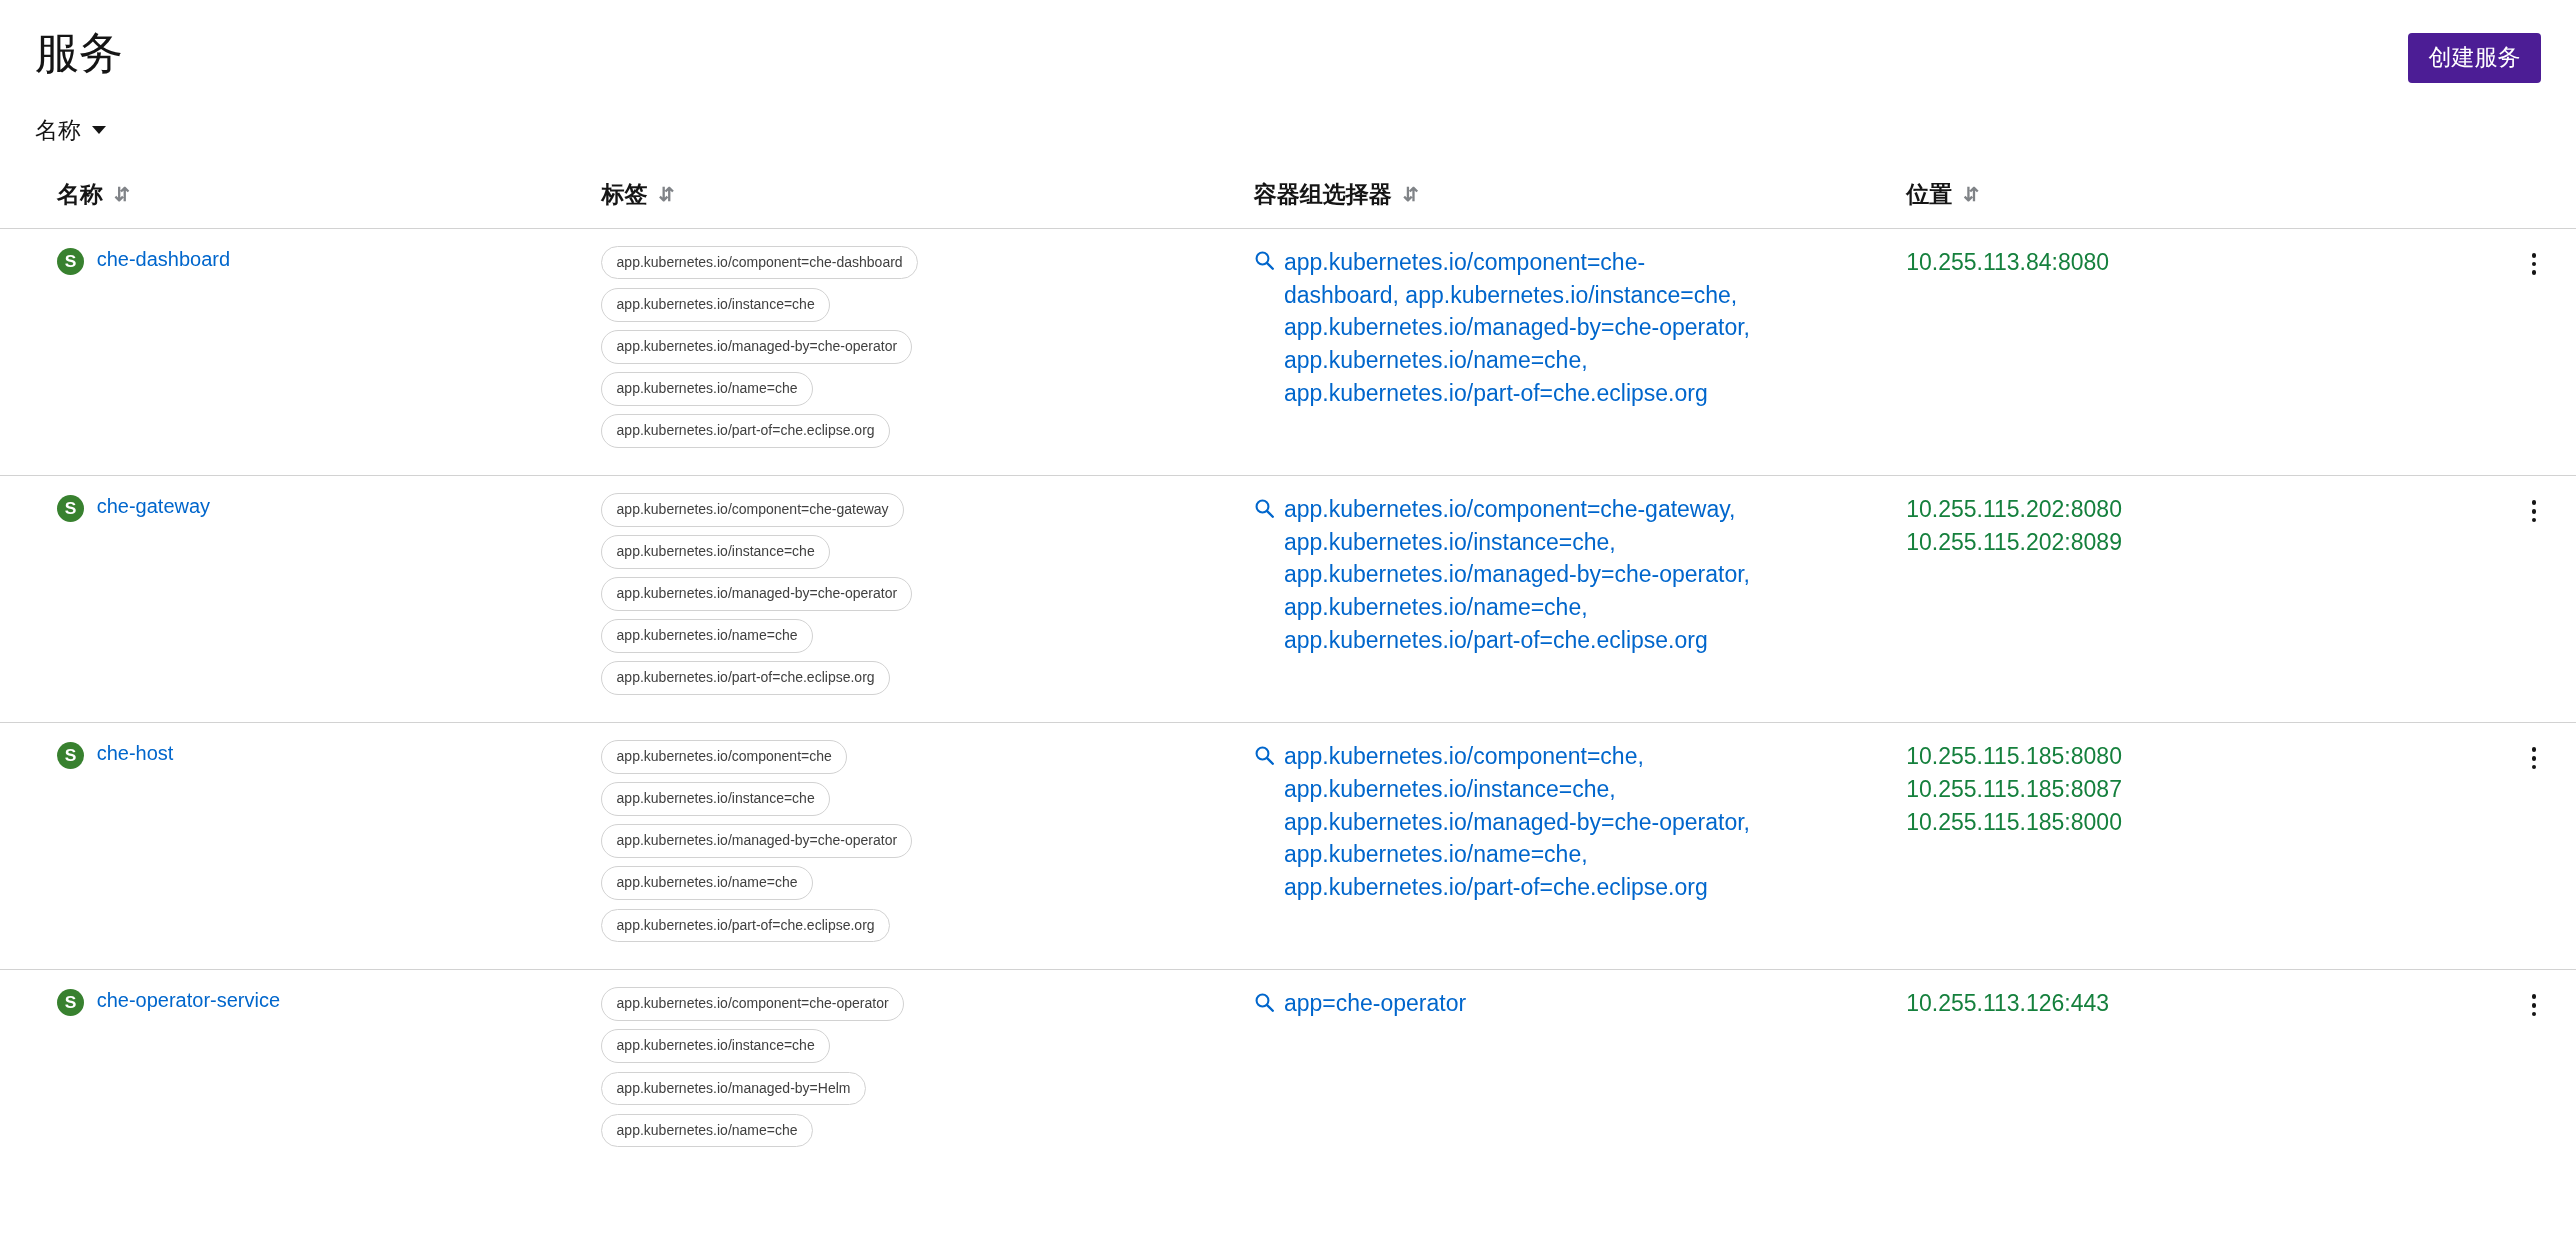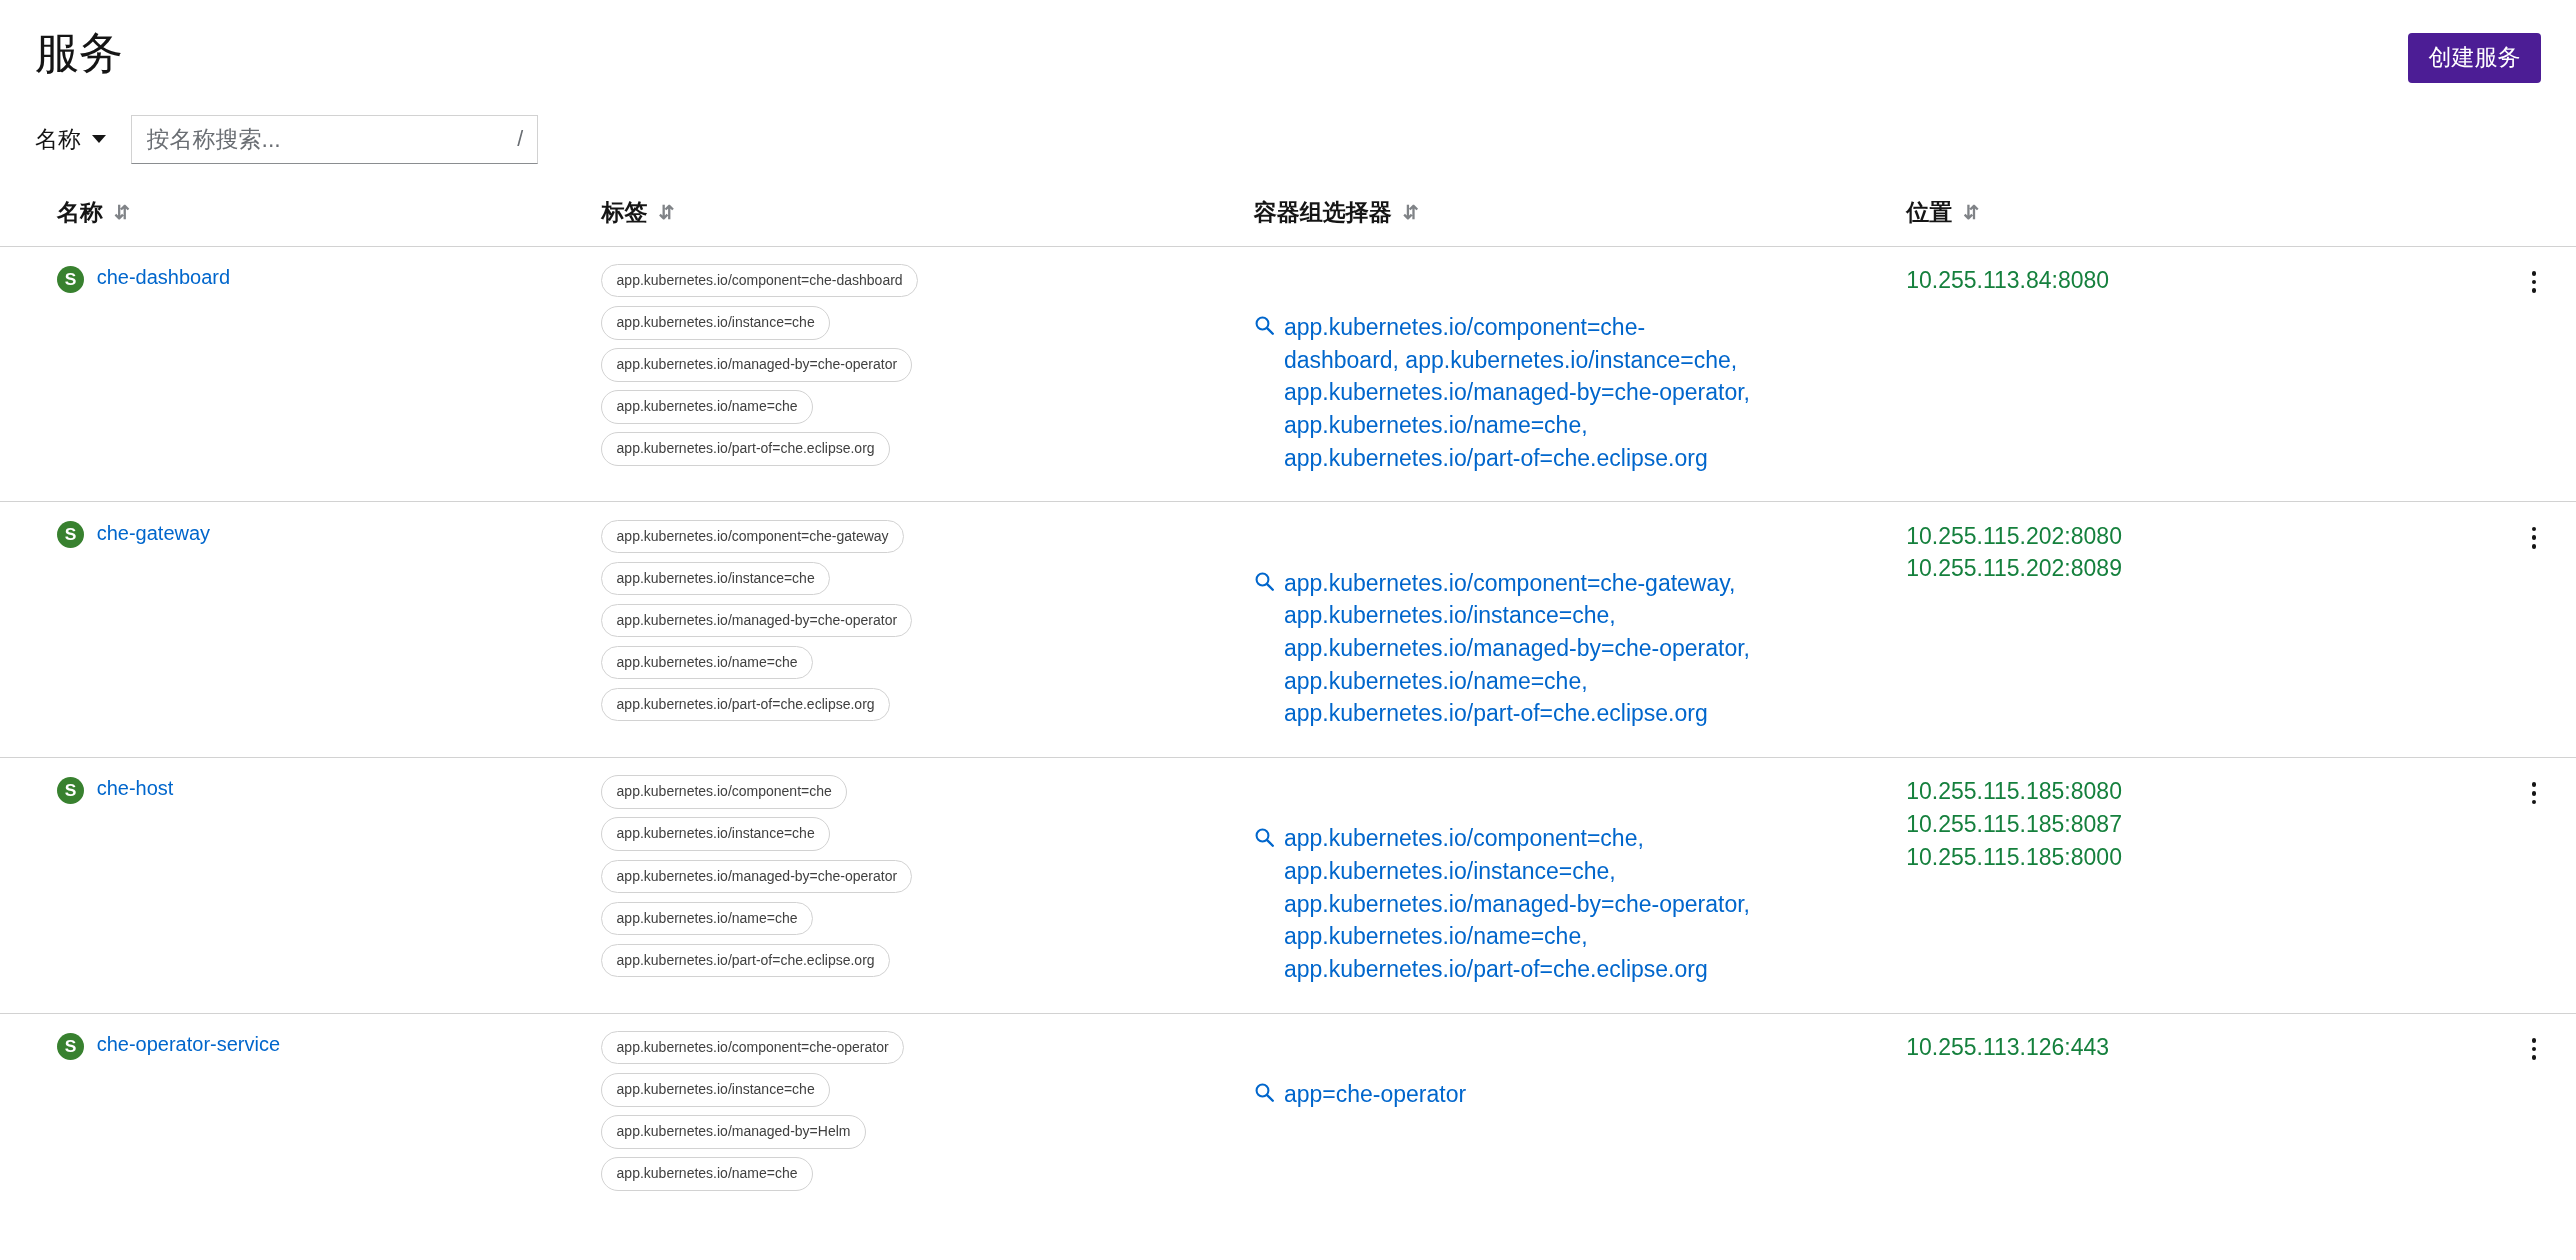--- a/index.html
+++ b/index.html
@@ -187,21 +187,20 @@
     line-height: 1.1;
     padding: 8px 14.2px;
     white-space: nowrap;
   }
 
   
   .selector-cell {
     display: flex;
     align-items: flex-start;
     gap: 9.5px;
-    margin-top: 47px;
   }
   .search-glyph {
     flex: 0 0 auto;
     margin-top: 4px;
     color: #06c;
   }
   .selector-link {
     color: #06c;
     text-decoration: none;
     font-size: 23px;
@@ -242,24 +241,20 @@
 
 <div class="page-header">
   <h1 class="page-title">服务</h1>
   <button class="create-button">创建服务</button>
 </div>
 
 <div class="toolbar">
   <div class="filter-select">
     <span class="filter-select-label">名称</span>
     <span class="caret"></span>
-  </div>
-  <div class="search-box">
-    <input type="text" placeholder="按名称搜索..." style="">
-    <span class="slash-hint">/</span>
   </div>
 </div>
 
 <table class="services-table">
   <thead>
     <tr>
       <th class="col-name">
         <span class="th-inner">
           <span>名称</span>
           <span class="sort-icon">⇵</span>

